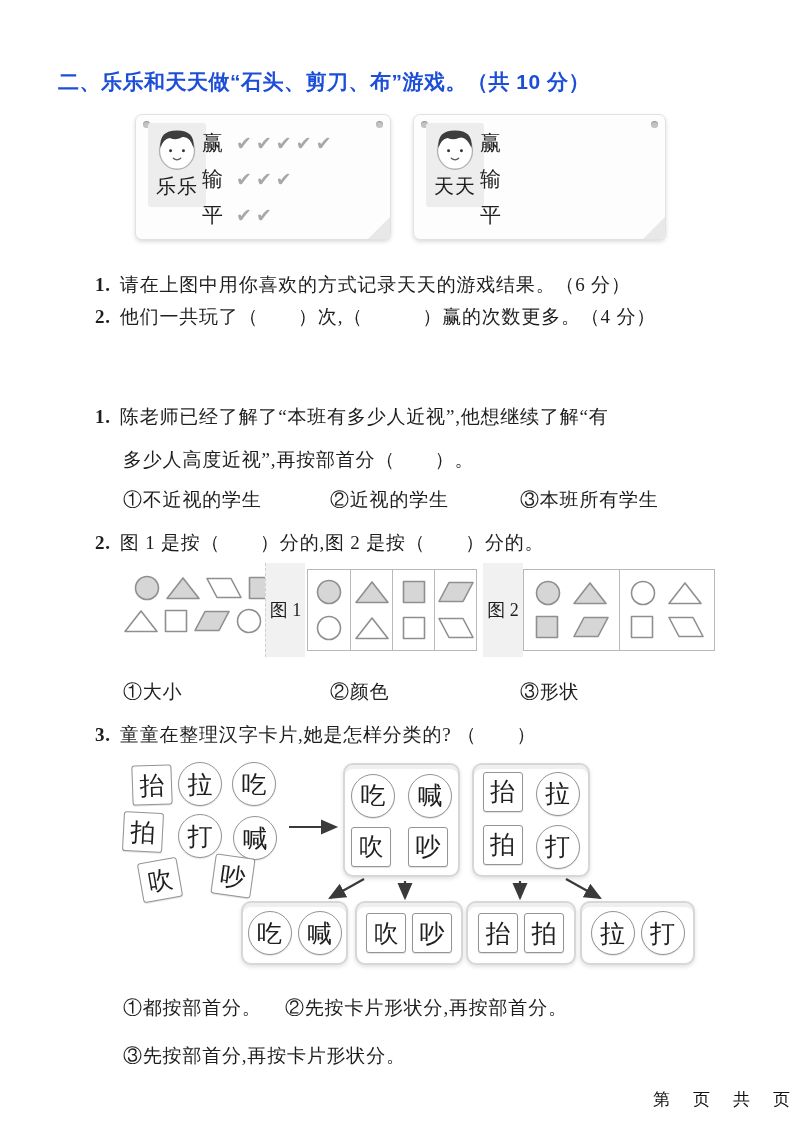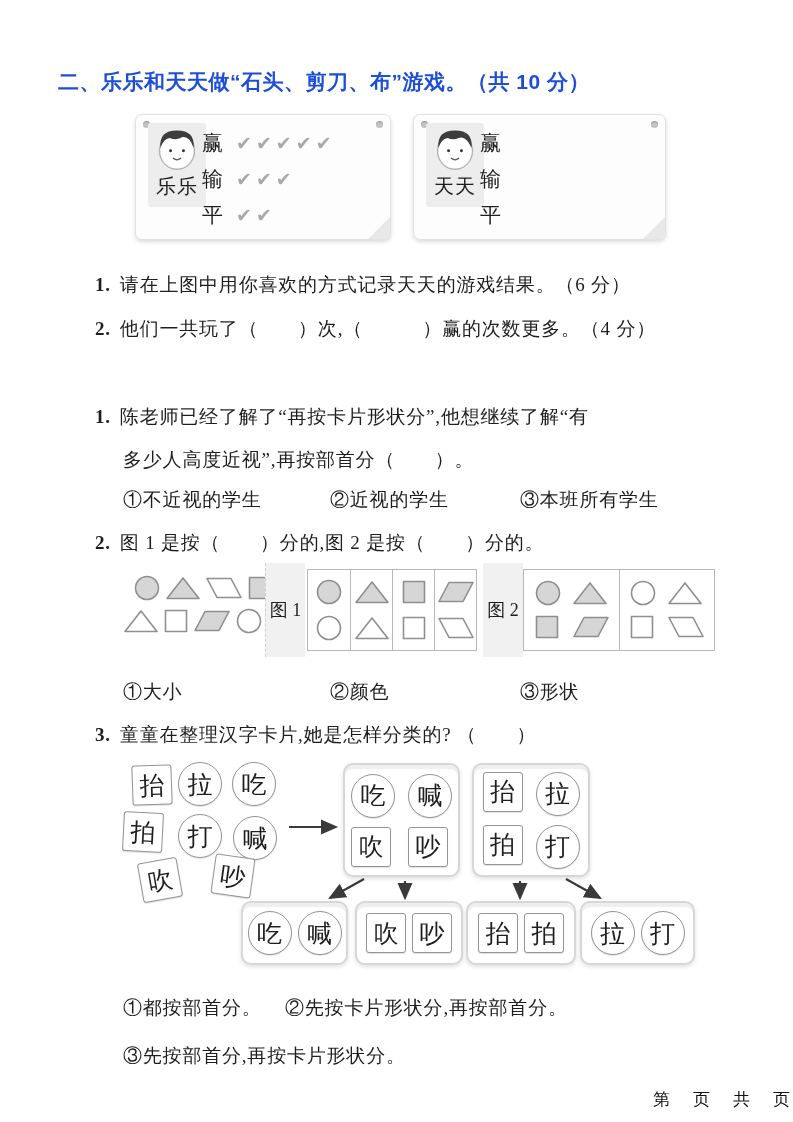--- a/index.html
+++ b/index.html
@@ -42,21 +42,21 @@
   .rrow { display:flex; align-items:center; height:36px; }
   .rlabel { font-size:21px; width:28px; }
   .rchecks { display:flex; align-items:center; margin-left:6px; }
   .check { color:#a8a8a8; font-size:19px; margin-right:4px;
            font-family:"DejaVu Sans", sans-serif; line-height:1; }
 
   
   .q { position:absolute; font-size:19px; letter-spacing:0.8px; white-space:nowrap; }
   .qnum { font-weight:700; margin-right:9px; }
   .q21 { left:95px; top:272px; }
-  .q22 { left:95px; top:316px;text-align:center; }
+  .q22 { left:95px; top:304px;text-align:center; }
   .q31a { left:95px; top:404px; }
   .q31b { left:123px; top:447px; }
   .q32 { left:95px; top:530px; }
   .q33 { left:95px; top:722px; }
   .opts { position:absolute; font-size:19px; letter-spacing:0.8px; display:flex; white-space:nowrap; }
   .opts1 { left:123px; top:487px; }
   .opts1 span:nth-child(1){ width:207px; } .opts1 span:nth-child(2){ width:190px; }
   .opts2 { left:123px; top:679px; }
   .opts2 span:nth-child(1){ width:207px; } .opts2 span:nth-child(2){ width:190px; }
   .opts3 { left:123px; top:995px; }
@@ -201,21 +201,21 @@
         <span class="rchecks"></span>
       </div>
     </div>
     <span class="fold"></span>
   </div>
 
   <div class="q q21"><span class="qnum">1.</span><span>请在上图中用你喜欢的方式记录天天的游戏结果。（6 分）</span></div>
   <div class="q q22"><span class="qnum">2.</span><span>他们一共玩了（　　）次,（　　　）赢的次数更多。（4 分）</span></div>
 
 
-  <div class="q q31a"><span class="qnum">1.</span><span>陈老师已经了解了“再按卡片形状分”,他想继续了解“有</span></div>
+  <div class="q q31a"><span class="qnum">1.</span><span>陈老师已经了解了“本班有多少人近视”,他想继续了解“有</span></div>
   <div class="q q31b"><span>多少人高度近视”,再按部首分（　　）。</span></div>
   <div class="opts opts1">
     <span>①不近视的学生</span>
     <span>②近视的学生</span>
     <span>③本班所有学生</span>
   </div>
 
   <div class="q q32"><span class="qnum">2.</span><span>图 1 是按（　　）分的,图 2 是按（　　）分的。</span></div>
 
   <div class="figrow">

